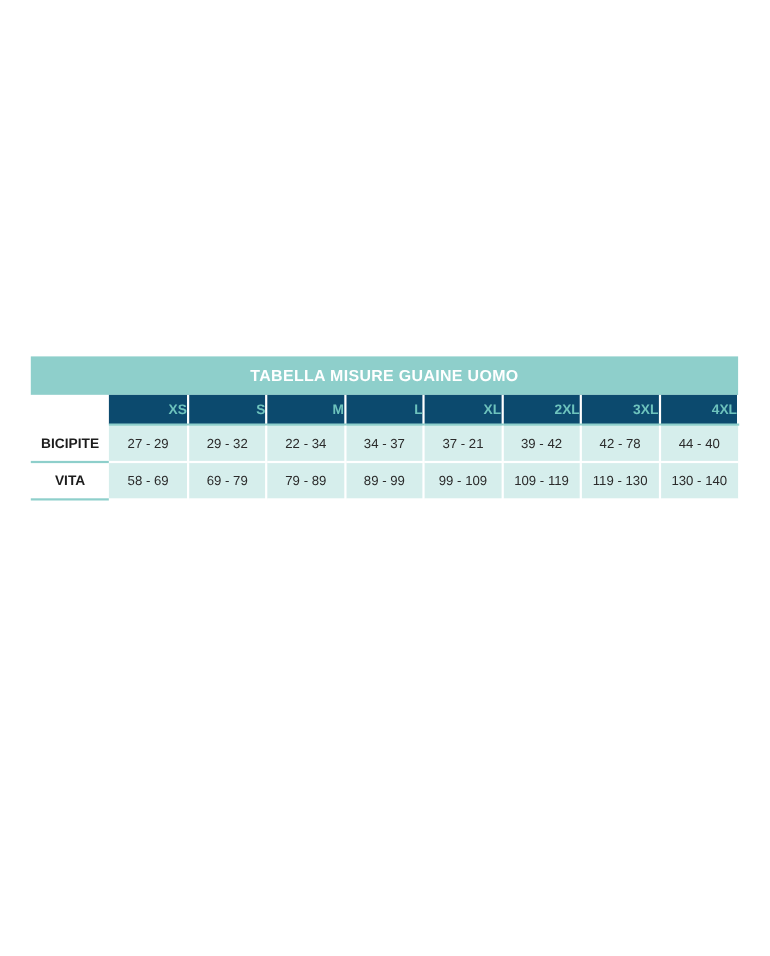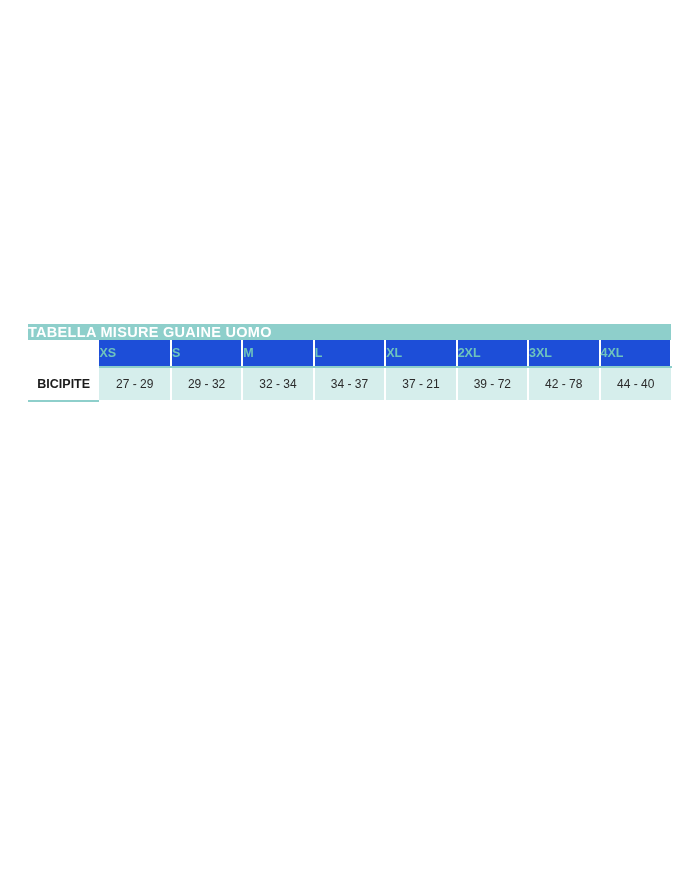--- a/index.html
+++ b/index.html
@@ -30,37 +30,37 @@
     padding: 0;
     margin: 0;
   }
   
   .title-cell {
     background: #8ecfcb;
     color: #ffffff;
     font-weight: bold;
     font-size: 14.5px;
     letter-spacing: 0.3px;
-    text-align: left;
-    height: 16px;
+    text-align: center;
+    height: 35px;
     vertical-align: middle;
     font-family: "Liberation Sans", sans-serif;
   }
   
   .corner-cell {
     background: #ffffff;
     width: 106px;
     height: 26px;
   }
   .size-head {
-    background: #1d4ed8;
+    background: #0c4a6e;
     color: #6ec3bd;
     font-weight: bold;
     font-size: 12.5px;
-    text-align: left;
+    text-align: right;
     vertical-align: middle;
     height: 26px;
     border-bottom: 2px solid #8ecfcb;
     border-right: 2px solid #ffffff;
   }
   
   .row-label {
     background: #ffffff;
     color: #1c1c1c;
     font-weight: bold;
@@ -104,26 +104,37 @@
         <td class="size-head">XL</td>
         <td class="size-head">2XL</td>
         <td class="size-head">3XL</td>
         <td class="size-head">4XL</td>
       </tr>
 
       <tr class="band-a">
         <td class="row-label">BICIPITE</td>
         <td class="val-cell">27 - 29</td>
         <td class="val-cell">29 - 32</td>
-        <td class="val-cell">32 - 34</td>
+        <td class="val-cell">22 - 34</td>
         <td class="val-cell">34 - 37</td>
         <td class="val-cell">37 - 21</td>
-        <td class="val-cell">39 - 72</td>
+        <td class="val-cell">39 - 42</td>
         <td class="val-cell">42 - 78</td>
         <td class="val-cell">44 - 40</td>
       </tr>
 
 
+      <tr class="band-a">
+        <td class="row-label">VITA</td>
+        <td class="val-cell">58 - 69</td>
+        <td class="val-cell">69 - 79</td>
+        <td class="val-cell">79 - 89</td>
+        <td class="val-cell">89 - 99</td>
+        <td class="val-cell">99 - 109</td>
+        <td class="val-cell">109 - 119</td>
+        <td class="val-cell">119 - 130</td>
+        <td class="val-cell">130 - 140</td>
+      </tr>
 
 
     </tbody>
   </table>
 </div>
 
 </body></html>

